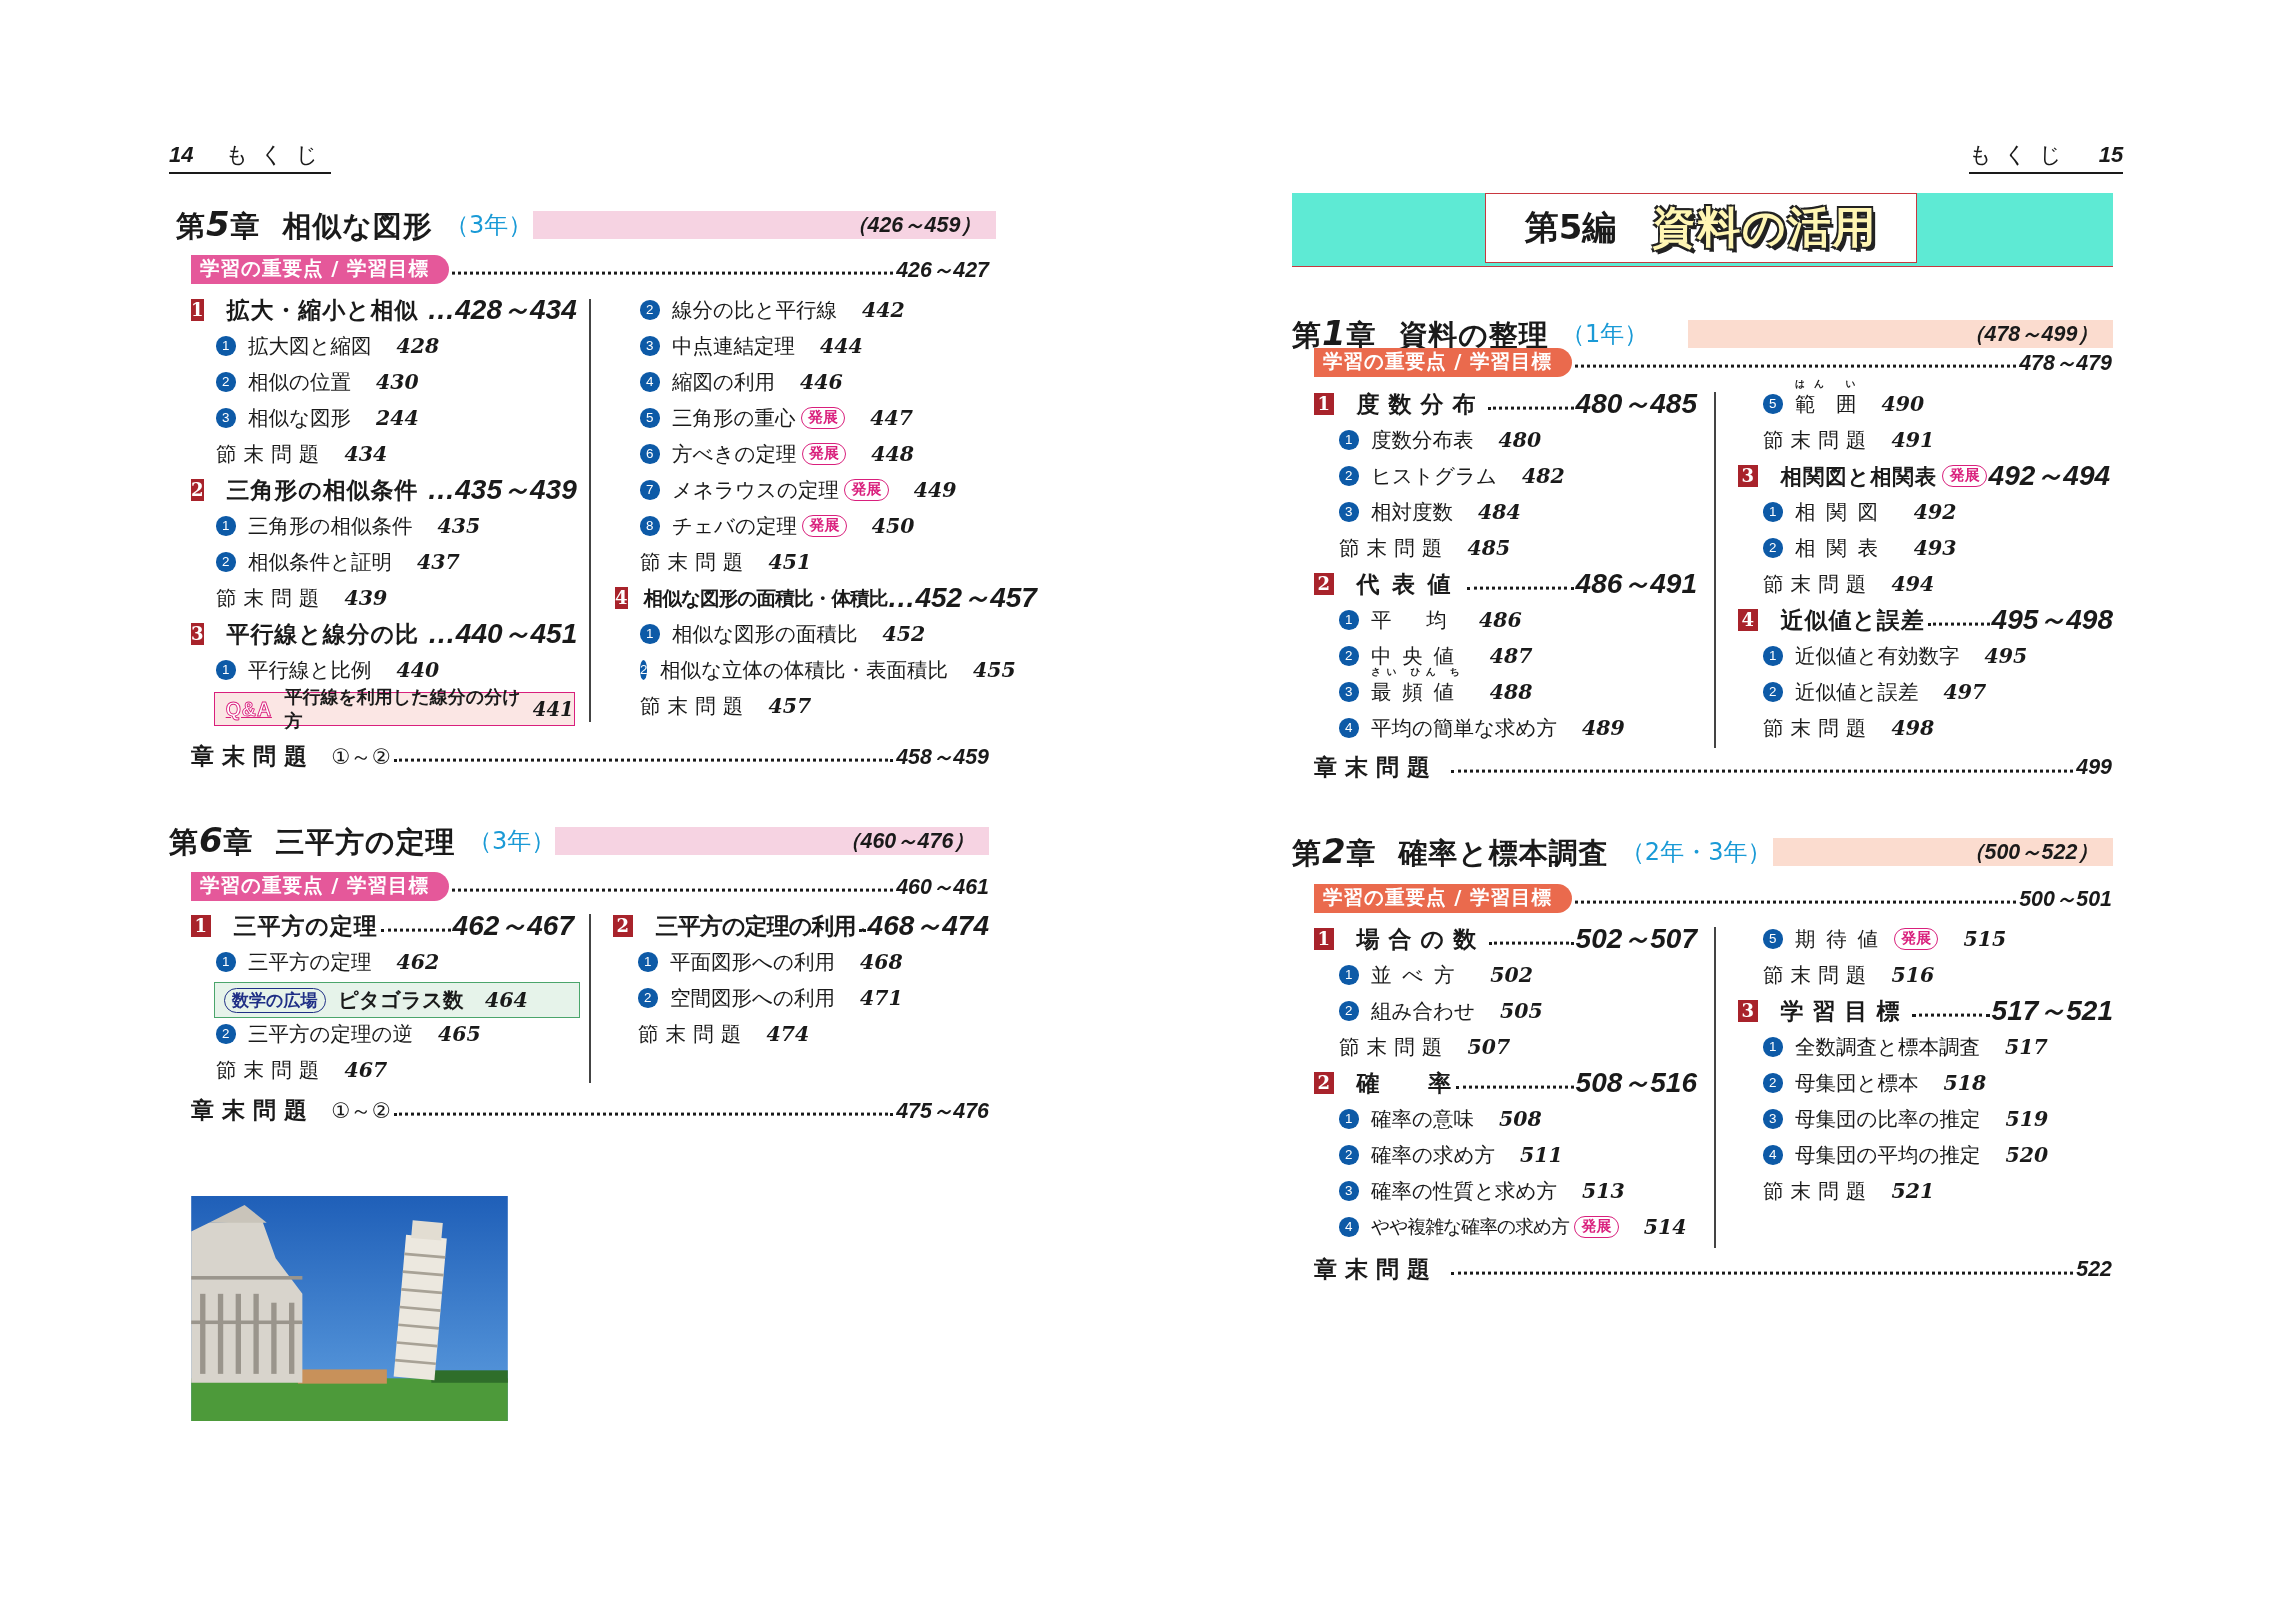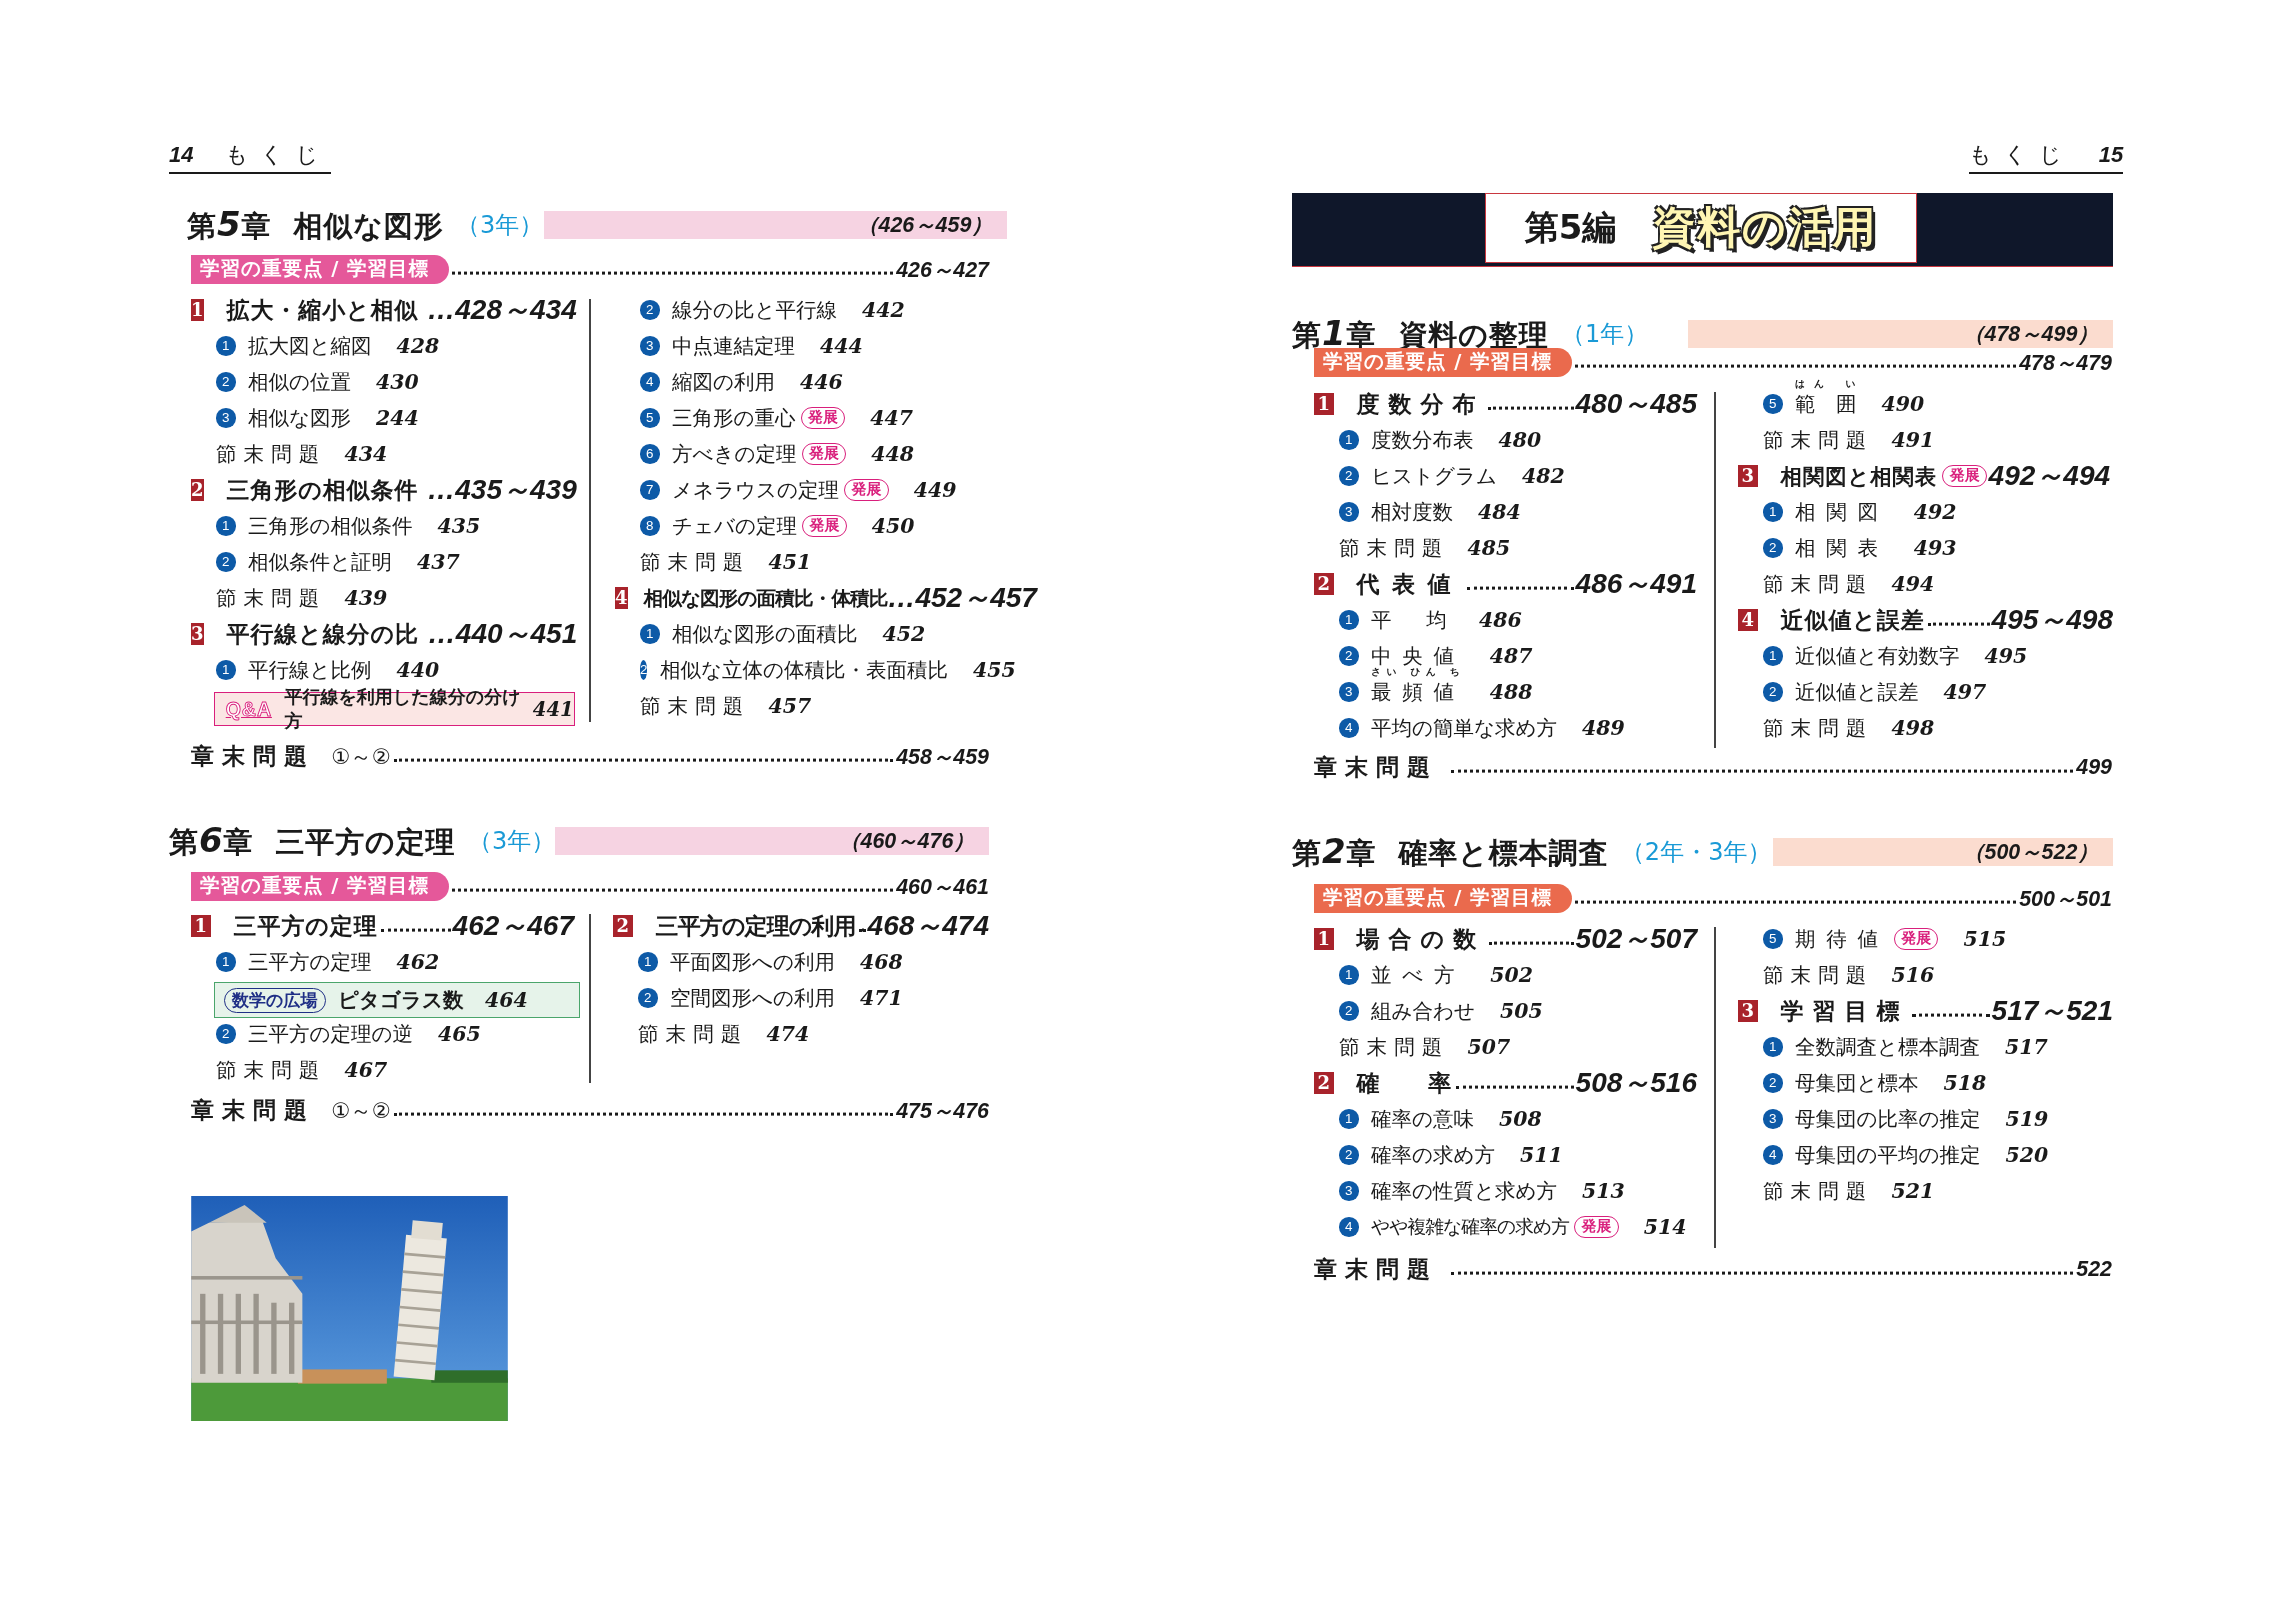--- a/index.html
+++ b/index.html
@@ -36,37 +36,37 @@
   .chend .lbl { font-size:23px; font-weight:bold; letter-spacing:8px; white-space:nowrap; }
   .chend .circnums { font-size:21.4px; font-weight:normal; letter-spacing:0; }
   .qa { position:absolute; background:#fbe6e4; border:1.8px solid #d91f7c; height:32px; display:flex; align-items:center; padding-left:10.7px; }
   .qa .qlbl { color:#d91f7c; font-weight:bold; font-size:19.6px; font-family:"Liberation Sans",sans-serif; -webkit-text-stroke:0.9px #d91f7c; color:#fff; margin-right:12.5px; letter-spacing:0.9px;text-decoration:underline; }
   .qa .qtxt { font-size:18px; font-weight:bold; }
   .qa .pno { font-size:19.6px; margin-left:9px; }
   .hiroba { position:absolute; background:#e6f3ea; border:1.8px solid #4aa56b; height:34px; display:flex; align-items:center; padding-left:9px; }
   .hiroba .hlbl { border:1.8px solid #1f2f86; color:#1f2f86; border-radius:14.3px; font-size:17px; font-weight:bold; padding:0 7.1px; line-height:23px; margin-right:12.5px; }
   .hiroba .htxt { font-size:20.5px; font-weight:bold; }
   .hiroba .pno { font-size:20.5px; margin-left:21.4px; }
-  .banner { position:absolute; background:#0f172a; border-bottom:1.8px solid #c9373f; }
+  .banner { position:absolute; background:#5eead4; border-bottom:1.8px solid #c9373f; }
   .banner .inner { position:absolute; background:#fff; border:1.8px solid #c9373f; display:flex; align-items:center; justify-content:center; }
   .banner .hen { font-size:34px; font-weight:bold; margin-right:36px; }
   .banner .htitle { font-size:43px; font-weight:bold; color:#fff6b3; text-shadow: 1.8px 1.8px 0 #222, -1.8px -1.8px 0 #222, 1.8px -1.8px 0 #222, -1.8px 1.8px 0 #222, 3.6px 3.6px 0 #222; letter-spacing:1.8px; }
   .ruby { position:relative; display:inline-block; }
   .ruby rt, .ruby .rt { position:absolute; top:-12.5px; left:0; right:0; text-align:center; font-size:9.8px; font-weight:bold; }
   .photo { position:absolute; overflow:hidden; }
 </style>
 </head>
 <body>
 
 <div class="runhead" style="left:169px;">
   <span class="pg">14</span>
   <span style="margin-left:12.5px;">もくじ</span>
 </div>
 
-<div class="chap" style="left:187px; top:207px; width:820px;">
+<div class="chap" style="left:176px; top:207px; width:820px;">
   <span class="bar" style="left:357px; right:0; background:#f6d3e2;"></span>
   <span class="ctitle"><span>第</span><span class="big">5</span><span>章</span>&nbsp;&nbsp;<span>相似な図形</span></span>
   <span class="year">（3年）</span>
   <span class="range">（426～459）</span>
 </div>
 
 <div class="pillrow" style="left:191px; top:255px; width:798px;">
   <span class="pill" style="background:#e5589a;">学習の重要点 / 学習目標</span>
   <span class="dots"></span>
   <span class="prange">426～427</span>

